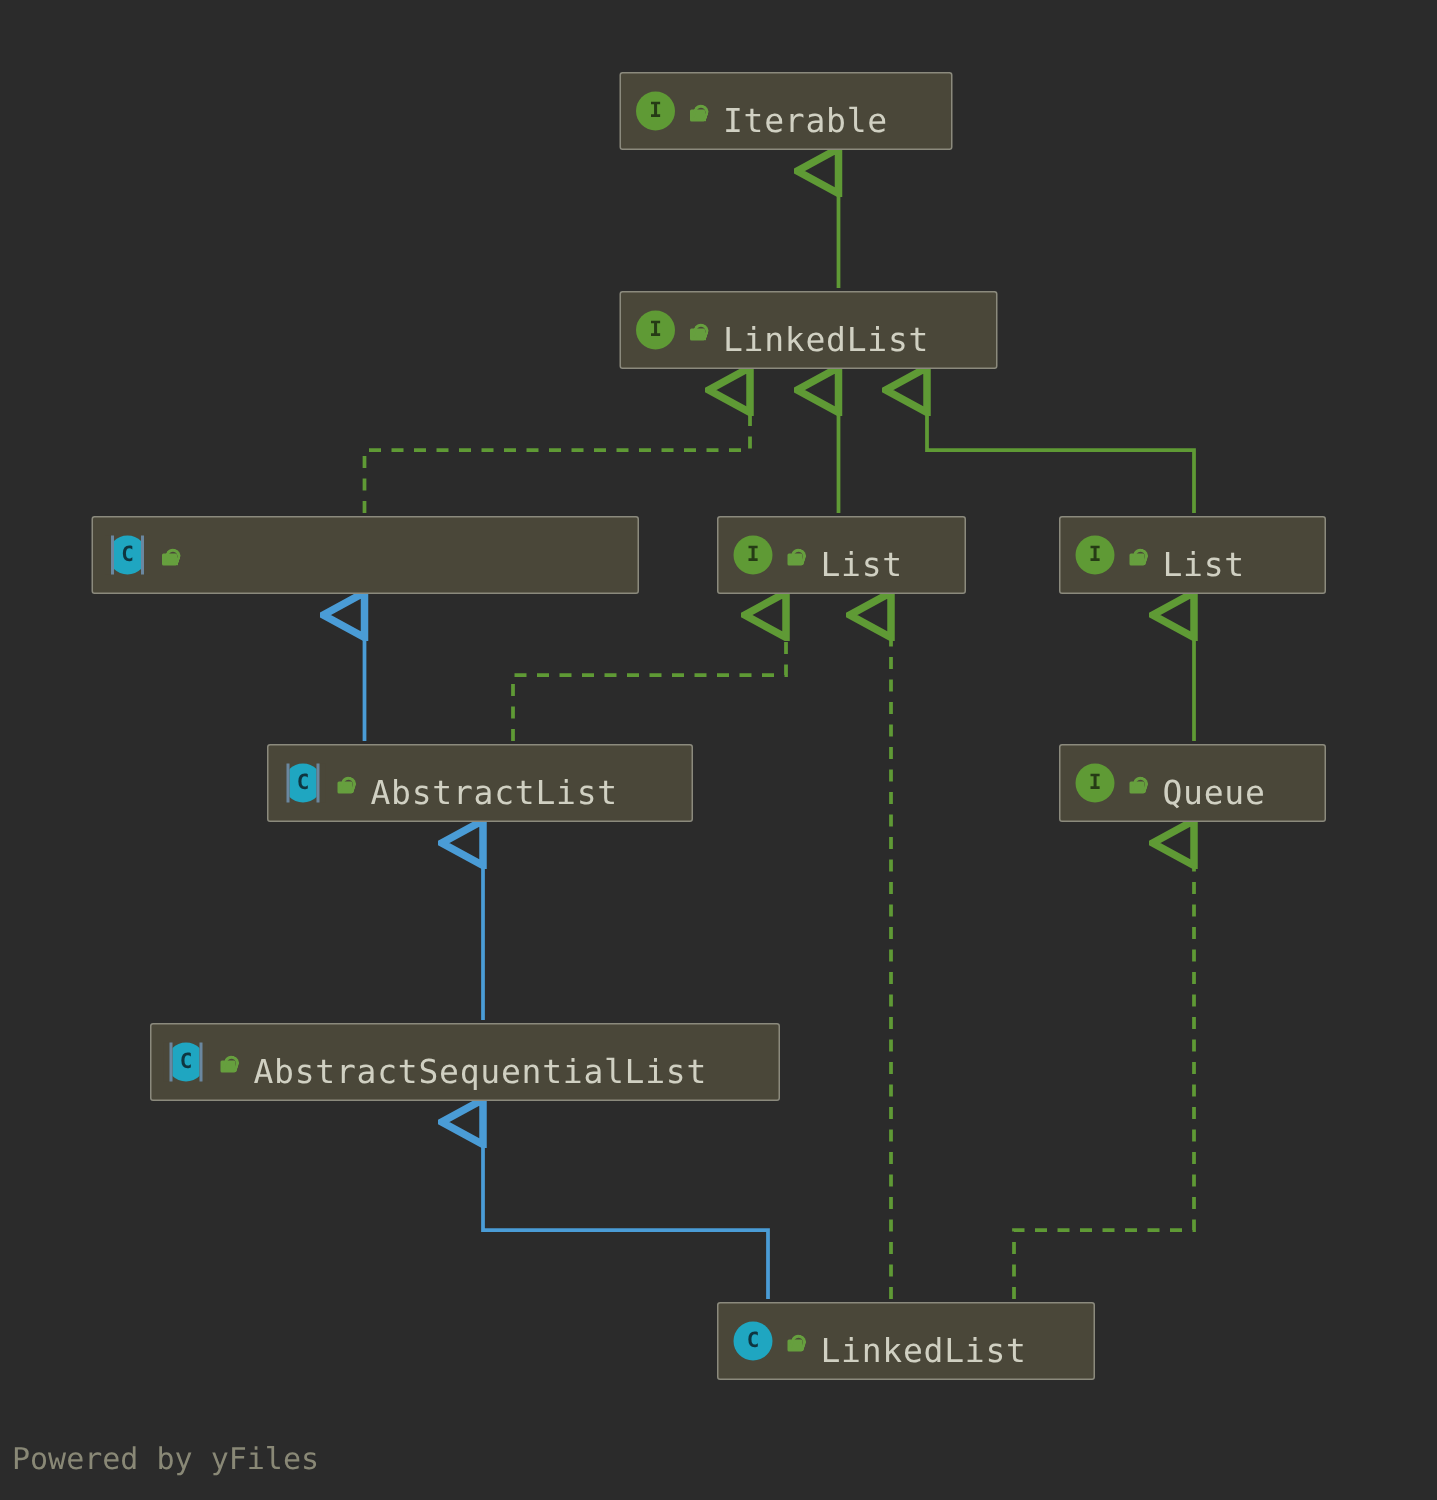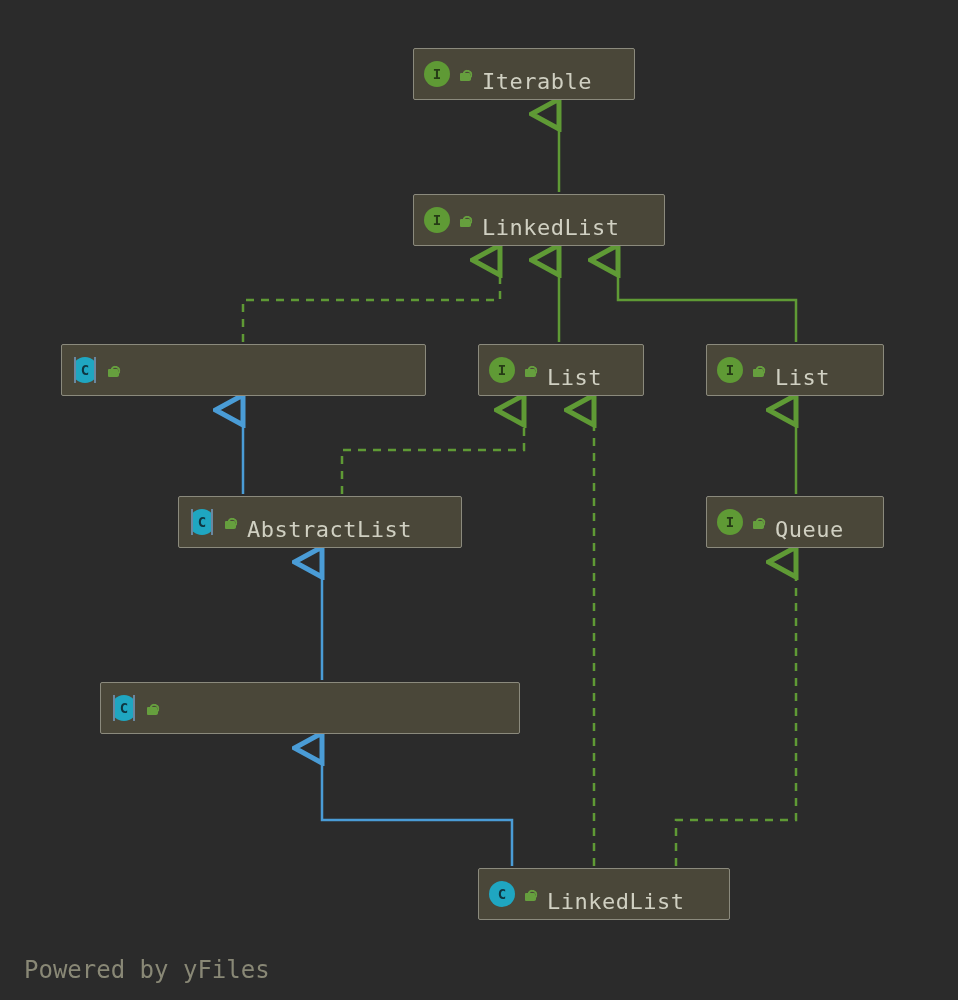--- a/index.html
+++ b/index.html
@@ -56,22 +56,22 @@
     content:"";position:absolute;left:2px;top:6px;width:10px;height:8px;
     background:var(--green-light);border-radius:1px;
   }
   .lock::after{
     content:"";position:absolute;left:3px;top:1px;width:6px;height:8px;
     border:2px solid var(--green-light);border-bottom:none;border-radius:6px 6px 0 0;
     transform:rotate(18deg);transform-origin:bottom left;
   }
   .name{white-space:nowrap;letter-spacing:0.5px;margin-top:16px;}
   .attribution{
-    position:absolute;left:24px;bottom:16px;
-    color:var(--attr);font-size:24px;font-family:Menlo,Consolas,monospace;
+    position:absolute;left:8px;bottom:16px;
+    color:var(--attr);font-size:20px;font-family:Menlo,Consolas,monospace;
   }
 </style>
 </head>
 <body>
 
 <div class="canvas">
 
   <svg class="edges" viewBox="0 0 958 1000">
     <defs>
       <marker id="tri-green" viewBox="0 0 14 14" refX="7" refY="12" markerWidth="14" markerHeight="14" orient="auto-start-reverse">
@@ -142,20 +142,21 @@
 
   <div class="node" style="left:706px;top:496px;width:178px">
     <span class="badge badge-i">I</span>
     <span class="lock"></span>
     <span class="name">Queue</span>
   </div>
 
   <div class="node abstract" style="left:100px;top:682px;width:420px">
     <span class="badge badge-c">C</span>
     <span class="lock"></span>
+    <span class="name">AbstractSequentialList</span>
   </div>
 
   <div class="node" style="left:478px;top:868px;width:252px">
     <span class="badge badge-c">C</span>
     <span class="lock"></span>
     <span class="name">LinkedList</span>
   </div>
 
   <div class="attribution">Powered by yFiles</div>
 </div>

